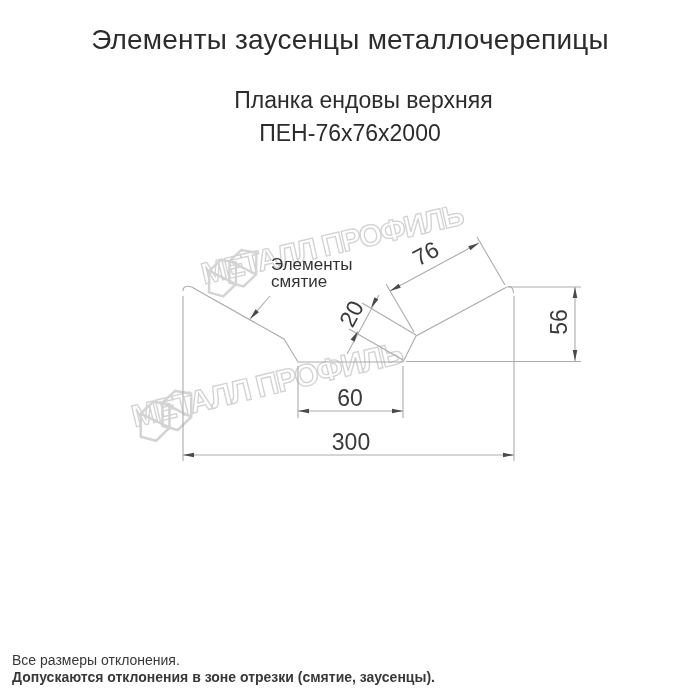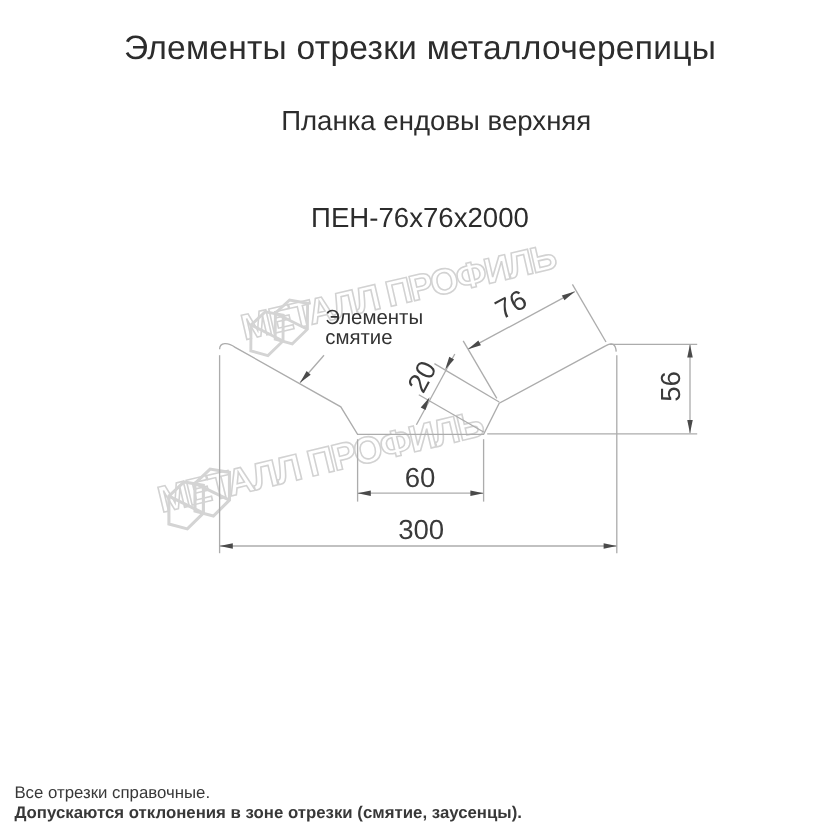--- a/index.html
+++ b/index.html
@@ -3,21 +3,21 @@
 <meta charset="utf-8">
 <style>
   html,body{margin:0;padding:0;background:#ffffff;}
   body{width:700px;height:700px;position:relative;overflow:hidden;
        font-family:"Liberation Sans","DejaVu Sans",sans-serif;color:#2c2c2c;}
   .abs{position:absolute;}
   
   .title{left:0;right:0;top:24px;text-align:center;font-size:28px;letter-spacing:.2px;color:#2c2c2c;}
   .subtitle{left:0;right:0;text-align:center;font-size:23px;color:#2c2c2c;}
   .sub1{top:87px;padding-left:27px;}
-  .sub2{top:120px;margin-top:48px;}
+  .sub2{top:120px;}
   
   .wm{display:flex;align-items:center;transform-origin:left top;pointer-events:none;}
   .wm-text{font-size:30px;font-weight:bold;letter-spacing:-1.5px;white-space:nowrap;
            color:rgba(255,255,255,0.35);-webkit-text-stroke:1.3px #d2d2d2;}
   .wm1{left:198px;top:258px;transform:rotate(-13deg);}
   .wm2{left:128px;top:400px;transform:rotate(-13.5deg);}
   .wm2 .wm-text{font-size:31px;}
   
   .dim{font-size:23px;color:#3a3a3a;white-space:nowrap;transform:translate(-50%,-50%);}
   .dim.rot90{transform:translate(-50%,-50%) rotate(-90deg);}
@@ -46,21 +46,21 @@
 </div>
 <div class="abs wm wm2">
   <svg class="wm-logo" width="70" height="58" viewBox="0 0 64 54">
     <path d="M3 36 L8 15 L22 7 L36 13 L31 34 L16 43 Z"></path>
     <path d="M25 31 L30 10 L44 2 L58 8 L53 29 L38 38 Z"></path>
     <path d="M8 15 L31 34 M30 10 L53 29"></path>
   </svg>
   <span class="wm-text">МЕТАЛЛ ПРОФИЛЬ</span>
 </div>
 
-<div class="abs title">Элементы отрезки металлочерепицы</div>
+<div class="abs title">Элементы заусенцы металлочерепицы</div>
 <div class="abs subtitle sub1">Планка ендовы верхняя</div>
 <div class="abs subtitle sub2">ПЕН-76х76х2000</div>
 
 <svg width="700" height="700" viewBox="0 0 700 700">
 
   <path class="line" d="M 183 291 C 183 285 190 285 196 289.5 L 284 339 L 298 362 L 403 362 L 416 336 L 505 288 C 510 285 513 286.5 513.5 293"></path>
 
   <path class="line" d="M 183 296 L 183 461"></path>
   <path class="line" d="M 514 296 L 514 461"></path>
   <path class="line" d="M 298 366 L 298 418"></path>
@@ -97,14 +97,14 @@
 <div class="abs dim" style="left:350px;top:398px;">60</div>
 <div class="abs dim rot90" style="left:559px;top:322px;">56</div>
 <div class="abs dim rot28" style="left:426px;top:254px;">76</div>
 <div class="abs dim rot62" style="left:352px;top:314px;">20</div>
 
 <div class="abs face-label">
   <div>Элементы</div>
   <div>смятие</div>
 </div>
 
-<div class="abs note n1">Все отрезки справочные.</div>
+<div class="abs note n1">Все размеры отклонения.</div>
 <div class="abs note n2">Допускаются отклонения в зоне отрезки (смятие, заусенцы).</div>
 
 </body></html>

